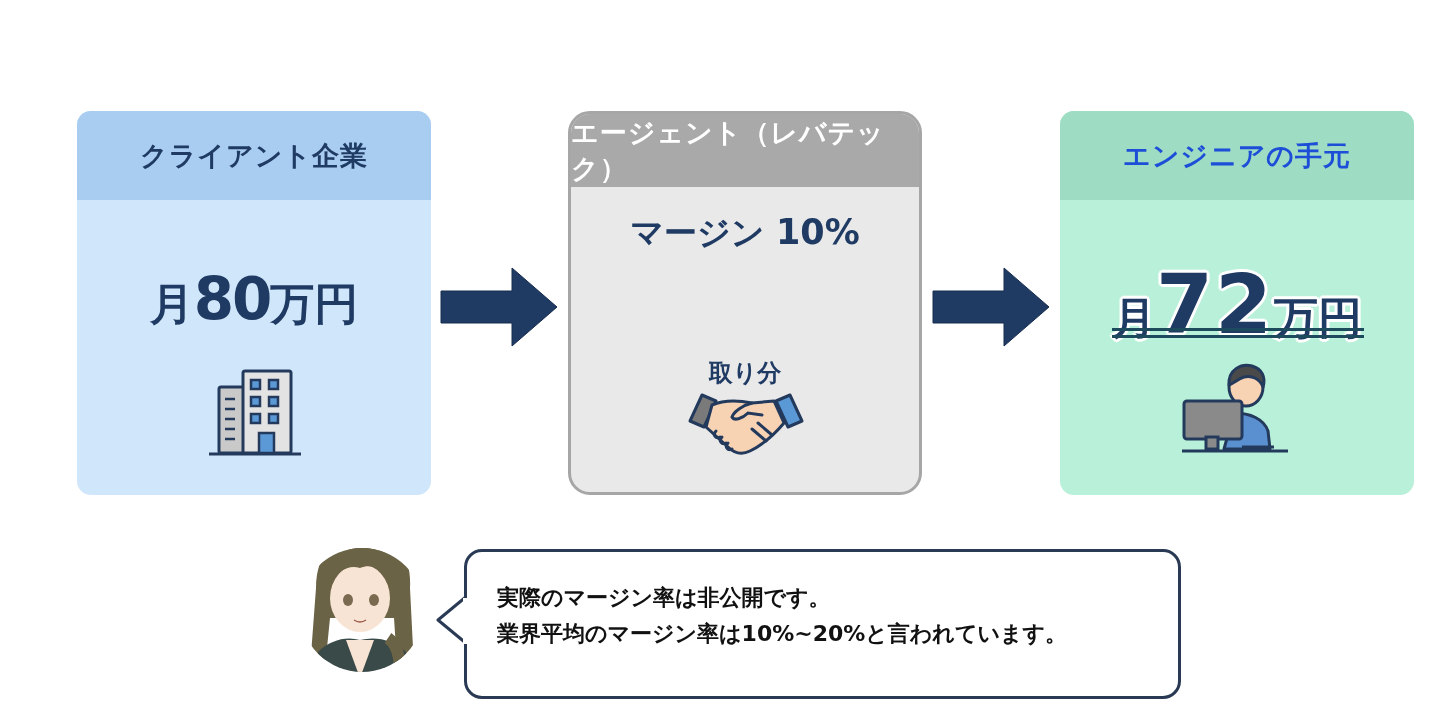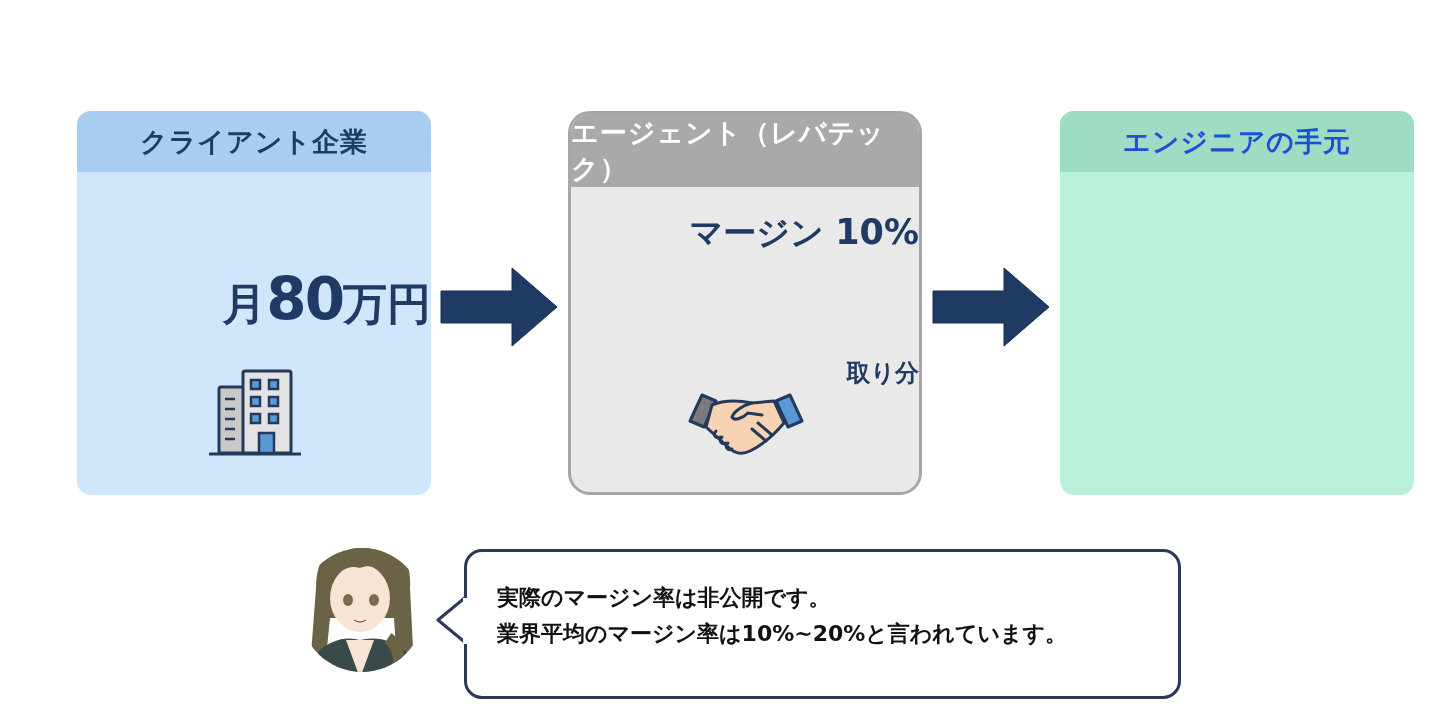--- a/index.html
+++ b/index.html
@@ -1,34 +1,34 @@
 <!DOCTYPE html>
 <html><head>
 <meta charset="utf-8">
 <style>
   * { box-sizing: border-box; margin: 0; padding: 0; }
   html, body { width: 1456px; height: 720px; background: #ffffff; overflow: hidden; }
   body { position: relative; font-family: "DejaVu Sans", "Liberation Sans", sans-serif; color: #1f3a63; }
 
   .card { position: absolute; top: 111px; width: 354px; height: 384px; border-radius: 14px; overflow: hidden; }
-  .card .hdr { height: 61px; display: flex; align-items: center; justify-content: center;
+  .card .hdr { height: 89px; display: flex; align-items: center; justify-content: center;
                font-weight: bold; font-size: 27px; letter-spacing: 1px; }
   .card .body { position: absolute; top: 76px; left: 0; right: 0; bottom: 0; }
 
   #card-client { left: 77px; background: #d0e7fb; }
   #card-client .hdr { background: #a9cdf0; color: #1f3a63; }
 
   #card-agent { left: 568px; width: 354px; background: #e9e9ea; border: 3px solid #a6a6a6; border-radius: 22px; }
   #card-agent .hdr { background: #a9a9a9; color: #ffffff; height: 73px; }
   #card-agent .body { top: 73px; }
 
   #card-engineer { left: 1060px; background: #b8f0d9; }
   #card-engineer .hdr { background: #9edcc4; color: #1d4ed8; }
 
-  .amount { position: absolute; left: 0; right: 0; text-align: right; font-weight: bold; color: #1f3a63; white-space: nowrap; }
+  .amount { position: absolute; left: 0; right: 0; text-align: center; font-weight: bold; color: #1f3a63; white-space: nowrap; }
   .amount .small { font-size: 44px; }
   .amount .big { font-size: 58px; letter-spacing: -2px; }
 
   #client-amount { top: 78px; }
   #agent-margin { top: 24px; font-size: 33px; }
   #agent-margin .pct { font-size: 35px; }
   #agent-amount { top: 80px; }
   #agent-amount .big { font-size: 72px; }
   #agent-amount .small { font-size: 46px; }
   #agent-share { top: 170px; font-size: 24px; }
@@ -115,20 +115,36 @@
     </svg>
   </div>
 </div>
 
 <svg class="arrow" id="arrow-2" width="120" height="82" viewBox="0 0 120 82">
   <polygon points="1,25 72,25 72,2 117,41 72,80 72,57 1,57" fill="#1f3a63" stroke="#162c4e" stroke-width="1"></polygon>
 </svg>
 
 <div class="card" id="card-engineer">
   <div class="hdr">エンジニアの手元</div>
+  <div class="body">
+    <div class="amount" id="engineer-amount">
+      <span class="small">月</span><span class="big">72</span><span class="small">万円</span>
+    </div>
+    <div class="underline" id="ul1"></div>
+    <div class="underline" id="ul2"></div>
+    <svg class="icon" id="engineer-icon" width="110" height="96" viewBox="0 0 110 96">
+      <path d="M54,52 C70,52 84,58 88,70 L90,88 L44,88 Z" fill="#5a8fd0" stroke="#243a5c" stroke-width="3" stroke-linejoin="round"></path>
+      <ellipse cx="66" cy="26" rx="17" ry="19" fill="#f7d3b4" stroke="#243a5c" stroke-width="3"></ellipse>
+      <path d="M49,24 C48,8 62,2 72,5 C82,8 86,16 83,26 C80,18 72,14 64,16 C58,18 54,22 49,24 Z" fill="#4a4a4a" stroke="#243a5c" stroke-width="3" stroke-linejoin="round"></path>
+      <rect x="4" y="40" width="58" height="38" rx="3" fill="#8a8a8a" stroke="#243a5c" stroke-width="3"></rect>
+      <rect x="26" y="76" width="12" height="12" fill="#8a8a8a" stroke="#243a5c" stroke-width="3"></rect>
+      <line x1="2" y1="90" x2="108" y2="90" stroke="#243a5c" stroke-width="3"></line>
+      <line x1="62" y1="86" x2="94" y2="86" stroke="#243a5c" stroke-width="3"></line>
+    </svg>
+  </div>
 </div>
 
 <svg id="avatar" viewBox="0 0 120 165">
   <defs>
       <clipPath id="avclip">
         <circle cx="60" cy="82" r="62"></circle>
       </clipPath>
     </defs>
   <g clip-path="url(#avclip)">
     <rect x="0" y="0" width="120" height="165" fill="#ffffff"></rect>

